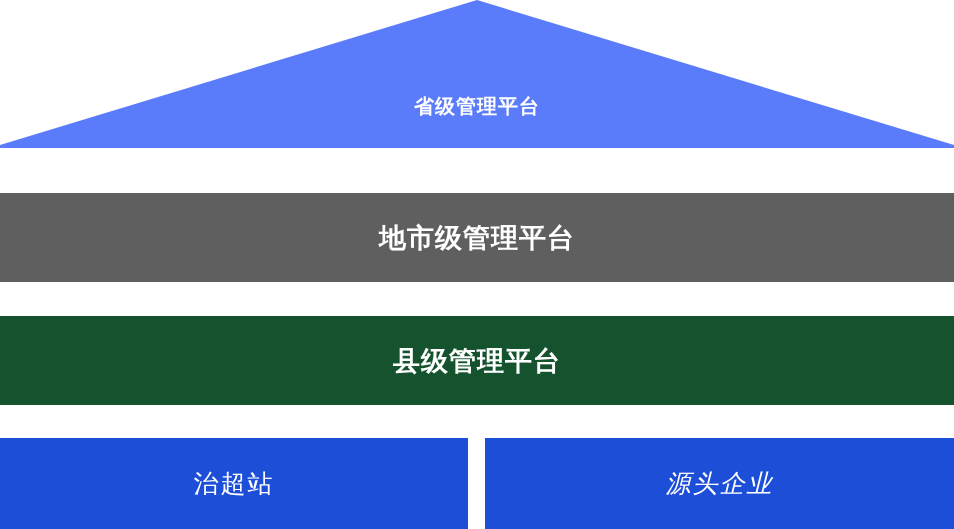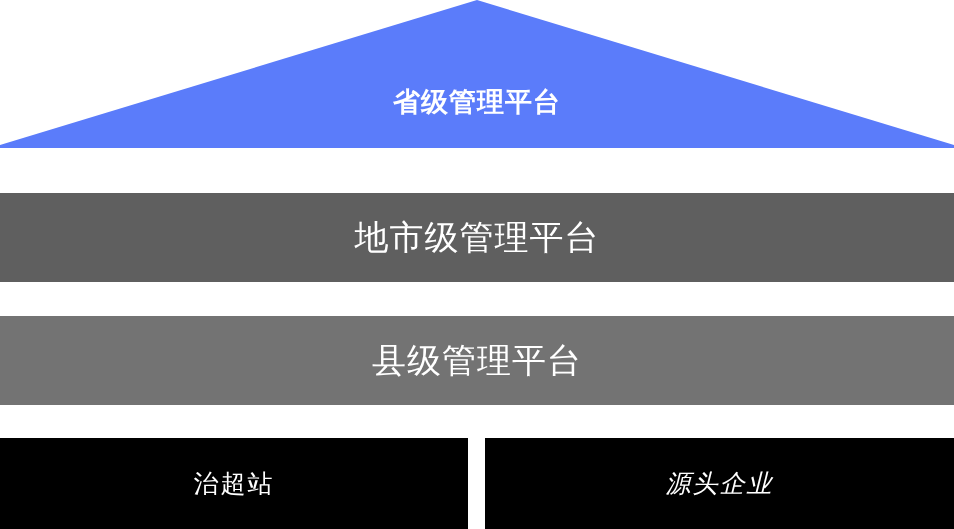--- a/index.html
+++ b/index.html
@@ -37,55 +37,55 @@
     left: 0;
     top: 0;
     width: 954px;
     height: 148px;
     display: flex;
     align-items: flex-end;
     justify-content: center;
     padding-bottom: 28px;
     box-sizing: border-box;
     color: #ffffff;
-    font-size: 27px;
+    font-size: 20px;
     font-weight: bold;
     letter-spacing: 1px;
   }
 
   
   .bar {
     position: absolute;
     display: flex;
     align-items: center;
     justify-content: center;
     color: #ffffff;
-    font-size: 34px;
-    font-weight: normal;
+    font-size: 27px;
+    font-weight: bold;
     letter-spacing: 1px;
     box-sizing: border-box;
   }
   .bar-city {
     left: 0;
     top: 193px;
     width: 954px;
     height: 89px;
     background: #5f5f5f;
   }
   .bar-county {
     left: 0;
     top: 316px;
     width: 954px;
     height: 89px;
-    background: #737373;
+    background: #14532d;
   }
   .bar-bottom {
     top: 438px;
     height: 91px;
-    background: #000000;
+    background: #1d4ed8;
     font-size: 25px;
     font-weight: normal;
     letter-spacing: 2px;
   }
   .bar-bottom-left {
     left: 0;
     width: 468px;
   }
   .bar-bottom-right {
     left: 485px;

